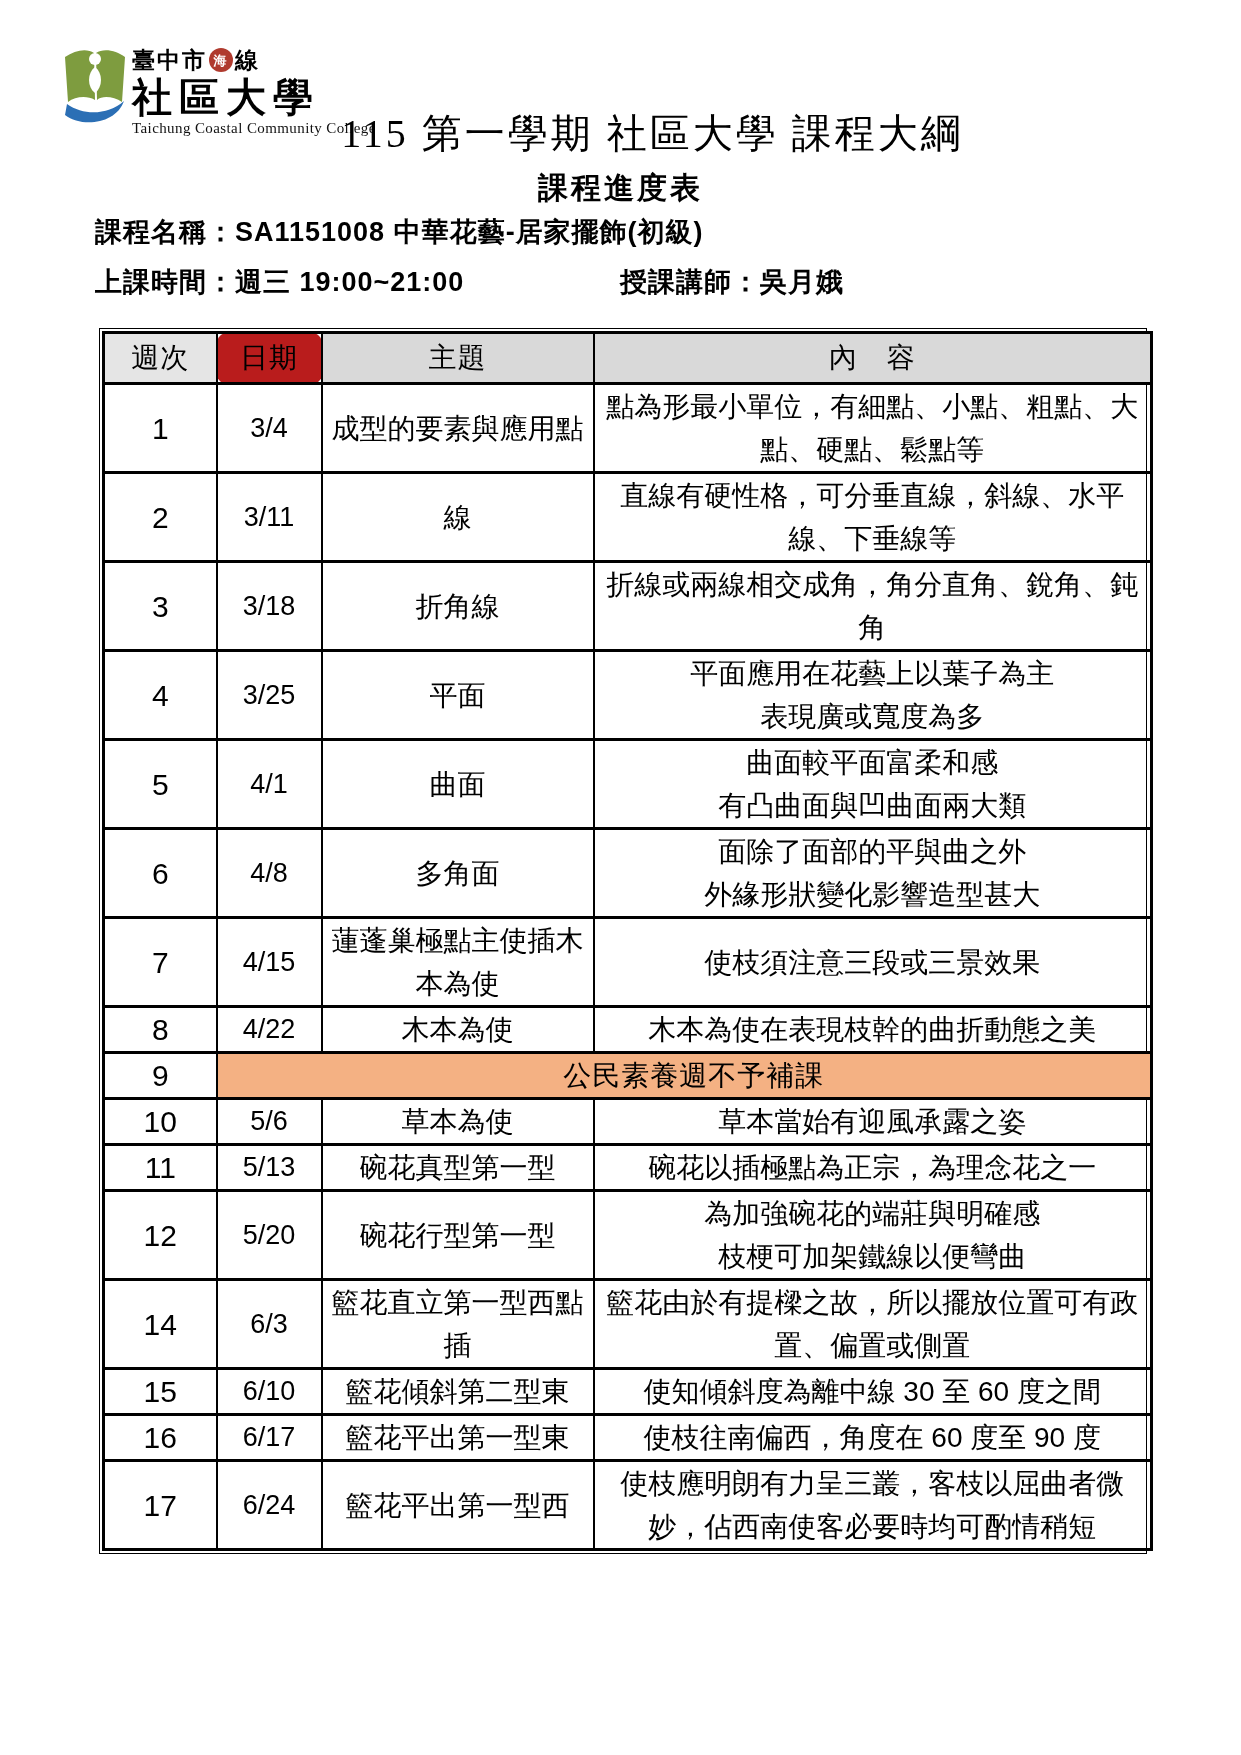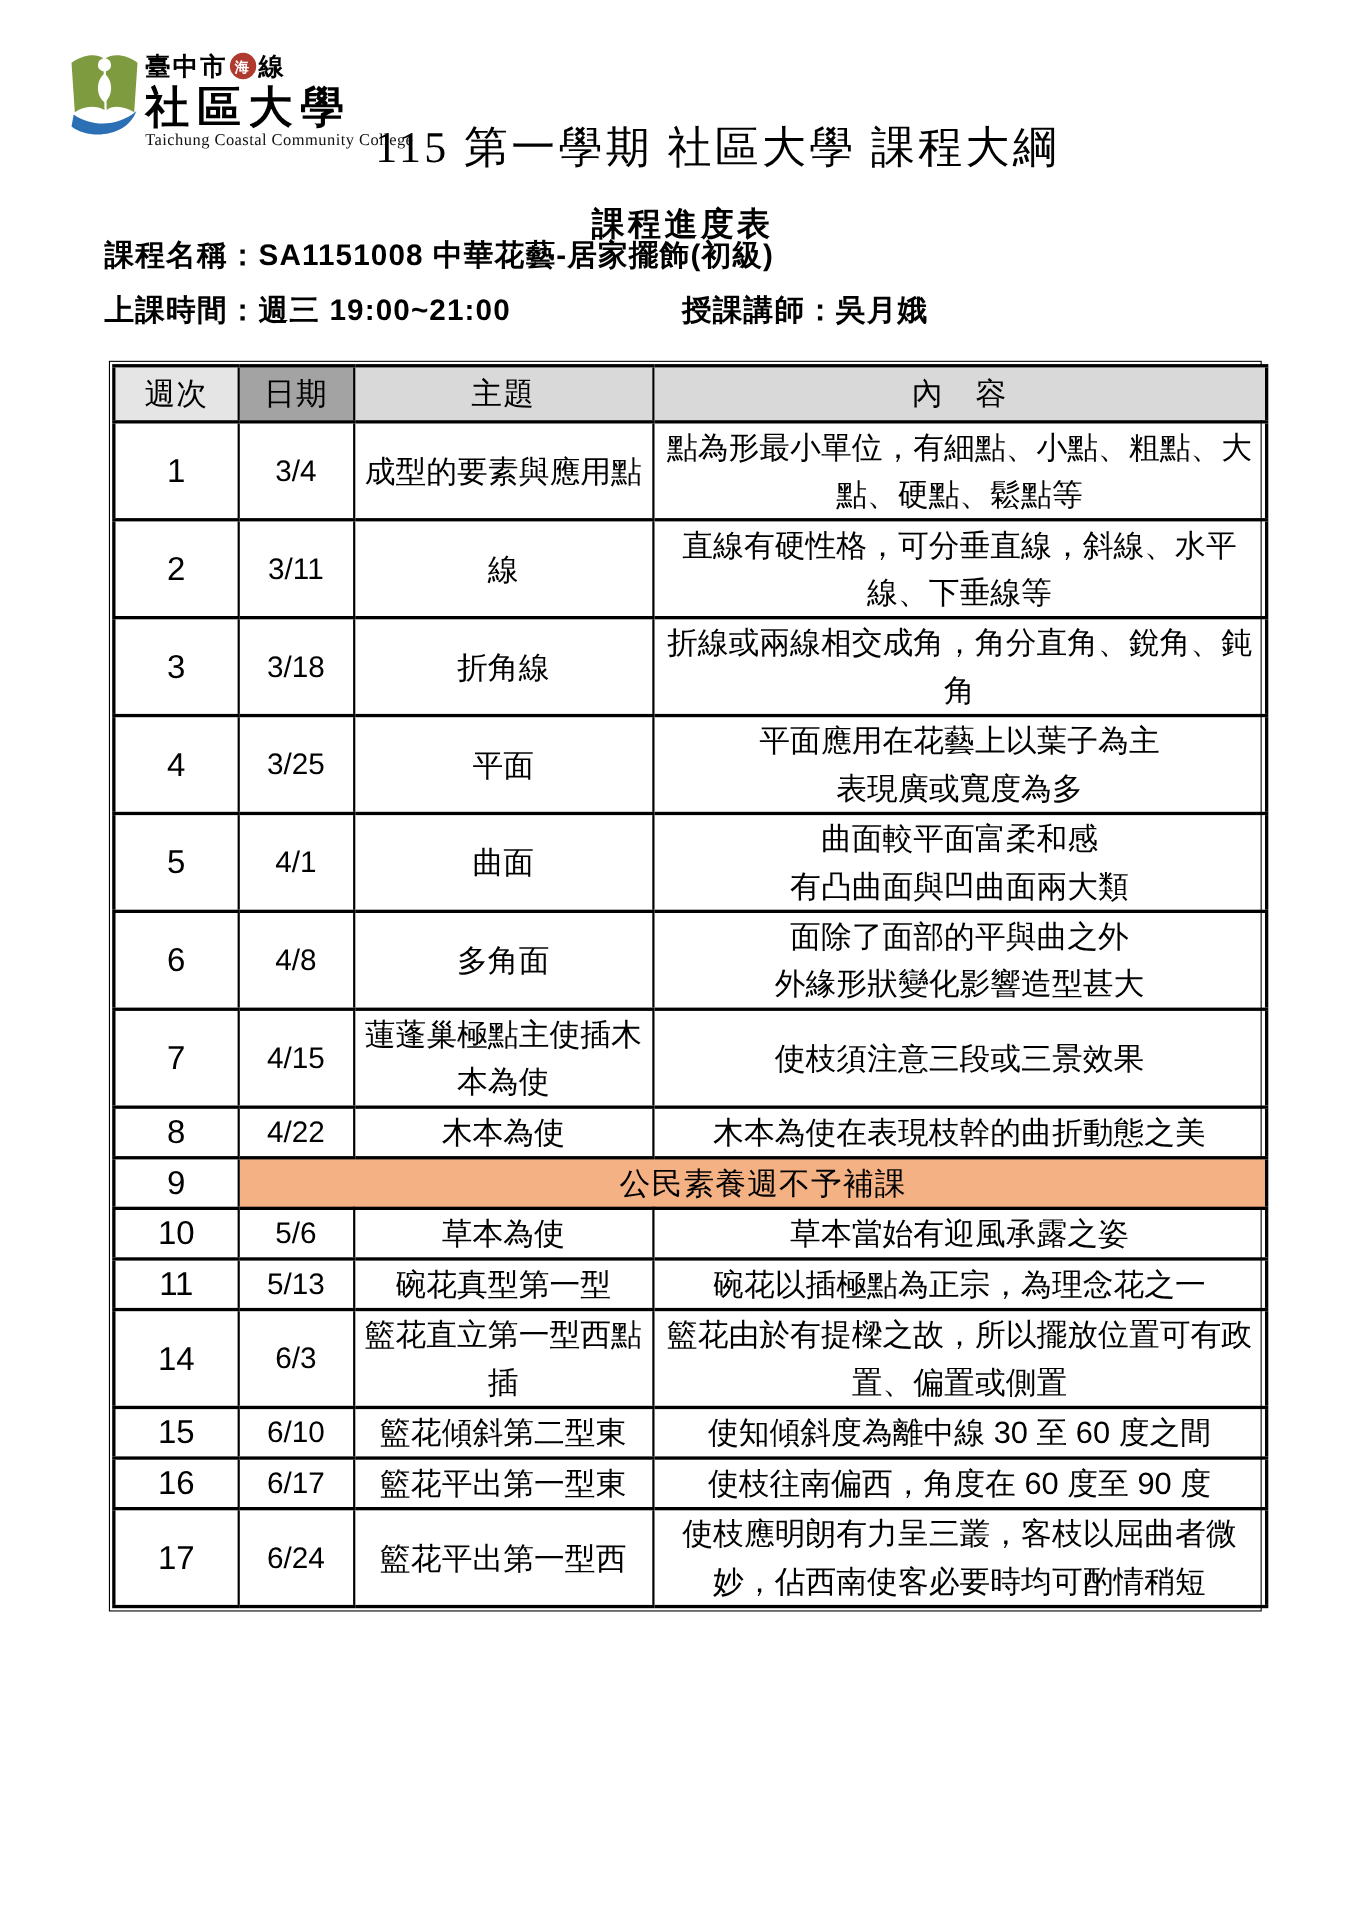--- a/index.html
+++ b/index.html
@@ -32,21 +32,21 @@
   }
 
   
   .title {
     position:absolute; top:106px; left:0; width:100%;
     text-align:center;
     font-family:"Liberation Serif","DejaVu Serif",serif;
     font-size:40px; letter-spacing:3px; font-weight:400;padding-left:32px;
   }
   .subtitle {
-    position:absolute; top:184px; left:0; width:100%;
+    position:absolute; top:168px; left:0; width:100%;
     text-align:center; font-size:30px; font-weight:bold; letter-spacing:3px;
   }
   .meta { position:absolute; left:95px; font-size:27px; font-weight:bold; letter-spacing:1px; }
   .meta1 { top:214px; }
   .meta2 { top:264px; width:1050px; }
   .meta2 .teacher { position:absolute; left:525px; top:0; }
 
   
   .table-wrap {
     position:absolute; top:328px; left:99px; width:1048px;
@@ -124,21 +124,21 @@
     <table class="course">
       <colgroup>
         <col class="c-week">
           <col class="c-date">
           <col class="c-topic">
           <col class="c-cont">
       </colgroup>
       <thead>
         <tr>
           <th style="background: #e5e5e5;">週次</th>
-          <th style="background: #a3a3a3;">日期</th>
+          <th style="background: #b91c1c; border-radius: 10px;">日期</th>
           <th style="background: rgb(217, 217, 217);">主題</th>
           <th style="background: rgb(217, 217, 217);">內　容</th>
         </tr>
       </thead>
       <tbody>
           <tr>
             <td class="week">1</td>
             <td class="date">3/4</td>
             <td class="topic">成型的要素與應用點</td>
             <td class="content">點為形最小單位，有細點、小點、粗點、大點、硬點、鬆點等</td>
@@ -198,20 +198,27 @@
             <td class="topic">草本為使</td>
             <td class="content">草本當始有迎風承露之姿</td>
           </tr>
           <tr>
             <td class="week">11</td>
             <td class="date">5/13</td>
             <td class="topic">碗花真型第一型</td>
             <td class="content">碗花以插極點為正宗，為理念花之一</td>
           </tr>
           <tr>
+            <td class="week">12</td>
+            <td class="date">5/20</td>
+            <td class="topic">碗花行型第一型</td>
+            <td class="content">為加強碗花的端莊與明確感
+枝梗可加架鐵線以便彎曲</td>
+          </tr>
+          <tr>
             <td class="week">14</td>
             <td class="date">6/3</td>
             <td class="topic">籃花直立第一型西點插</td>
             <td class="content">籃花由於有提樑之故，所以擺放位置可有政置、偏置或側置</td>
           </tr>
           <tr>
             <td class="week">15</td>
             <td class="date">6/10</td>
             <td class="topic">籃花傾斜第二型東</td>
             <td class="content">使知傾斜度為離中線 30 至 60 度之間</td>

